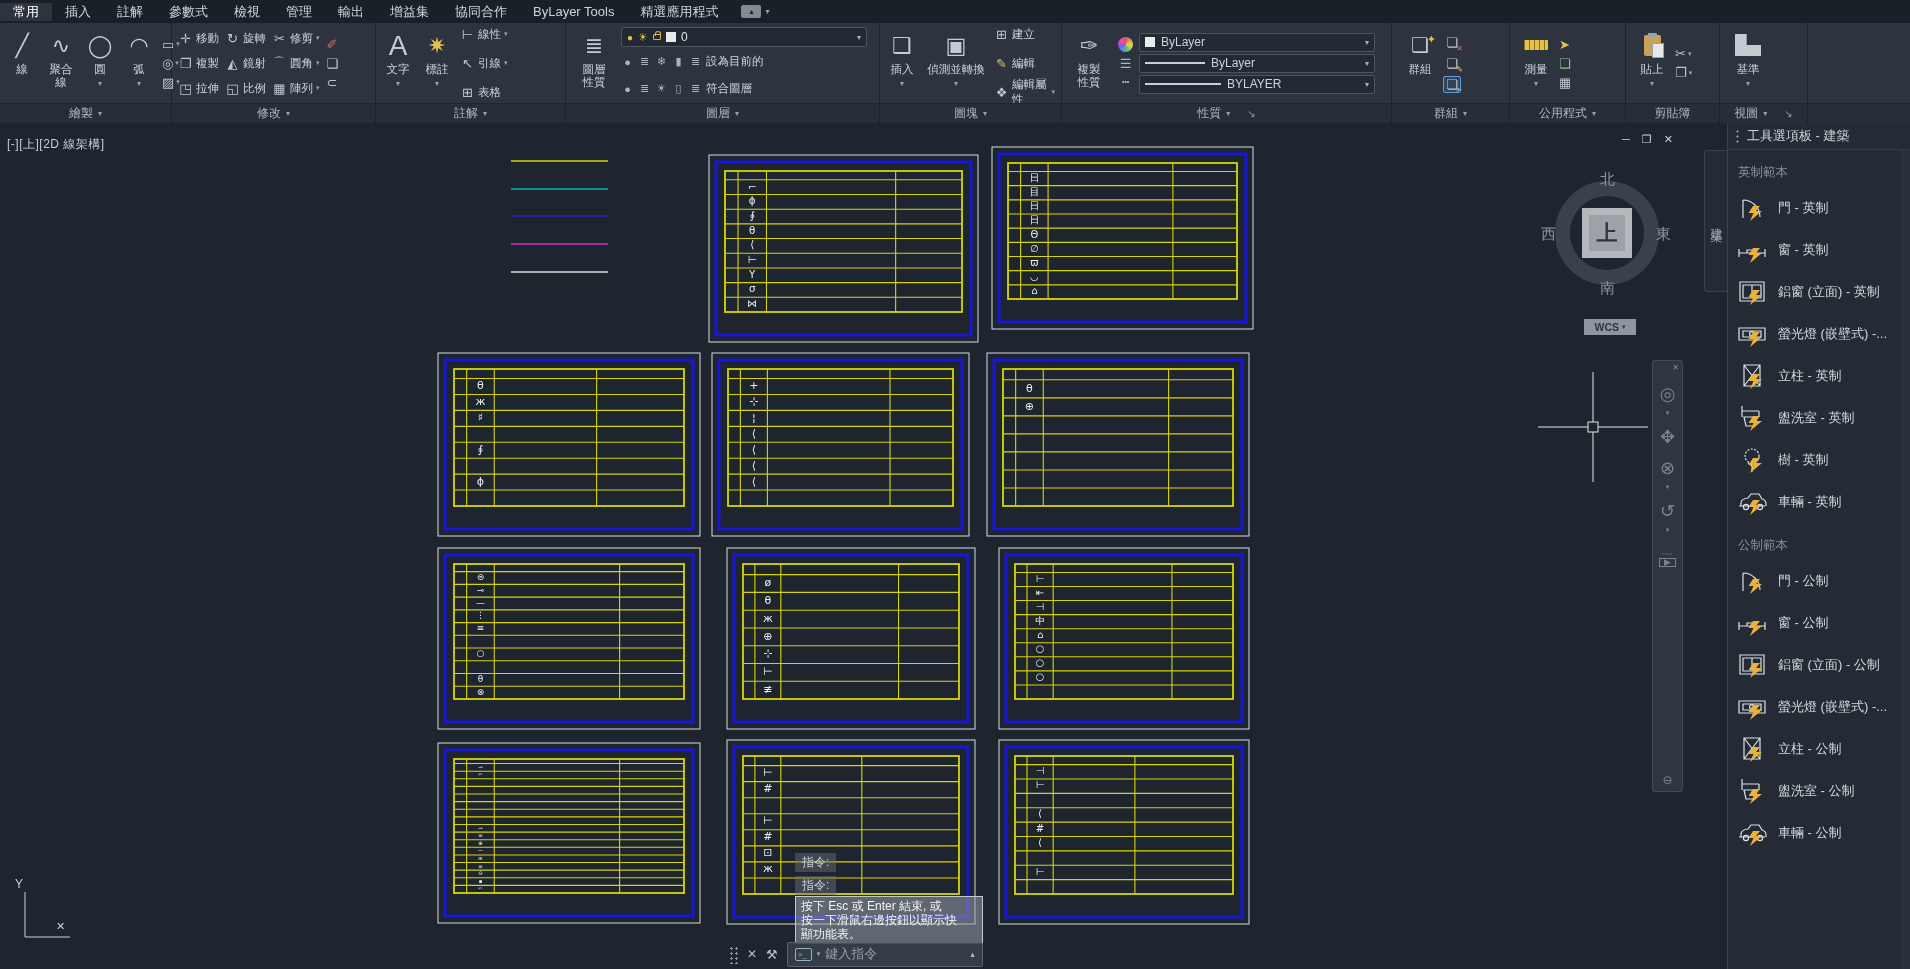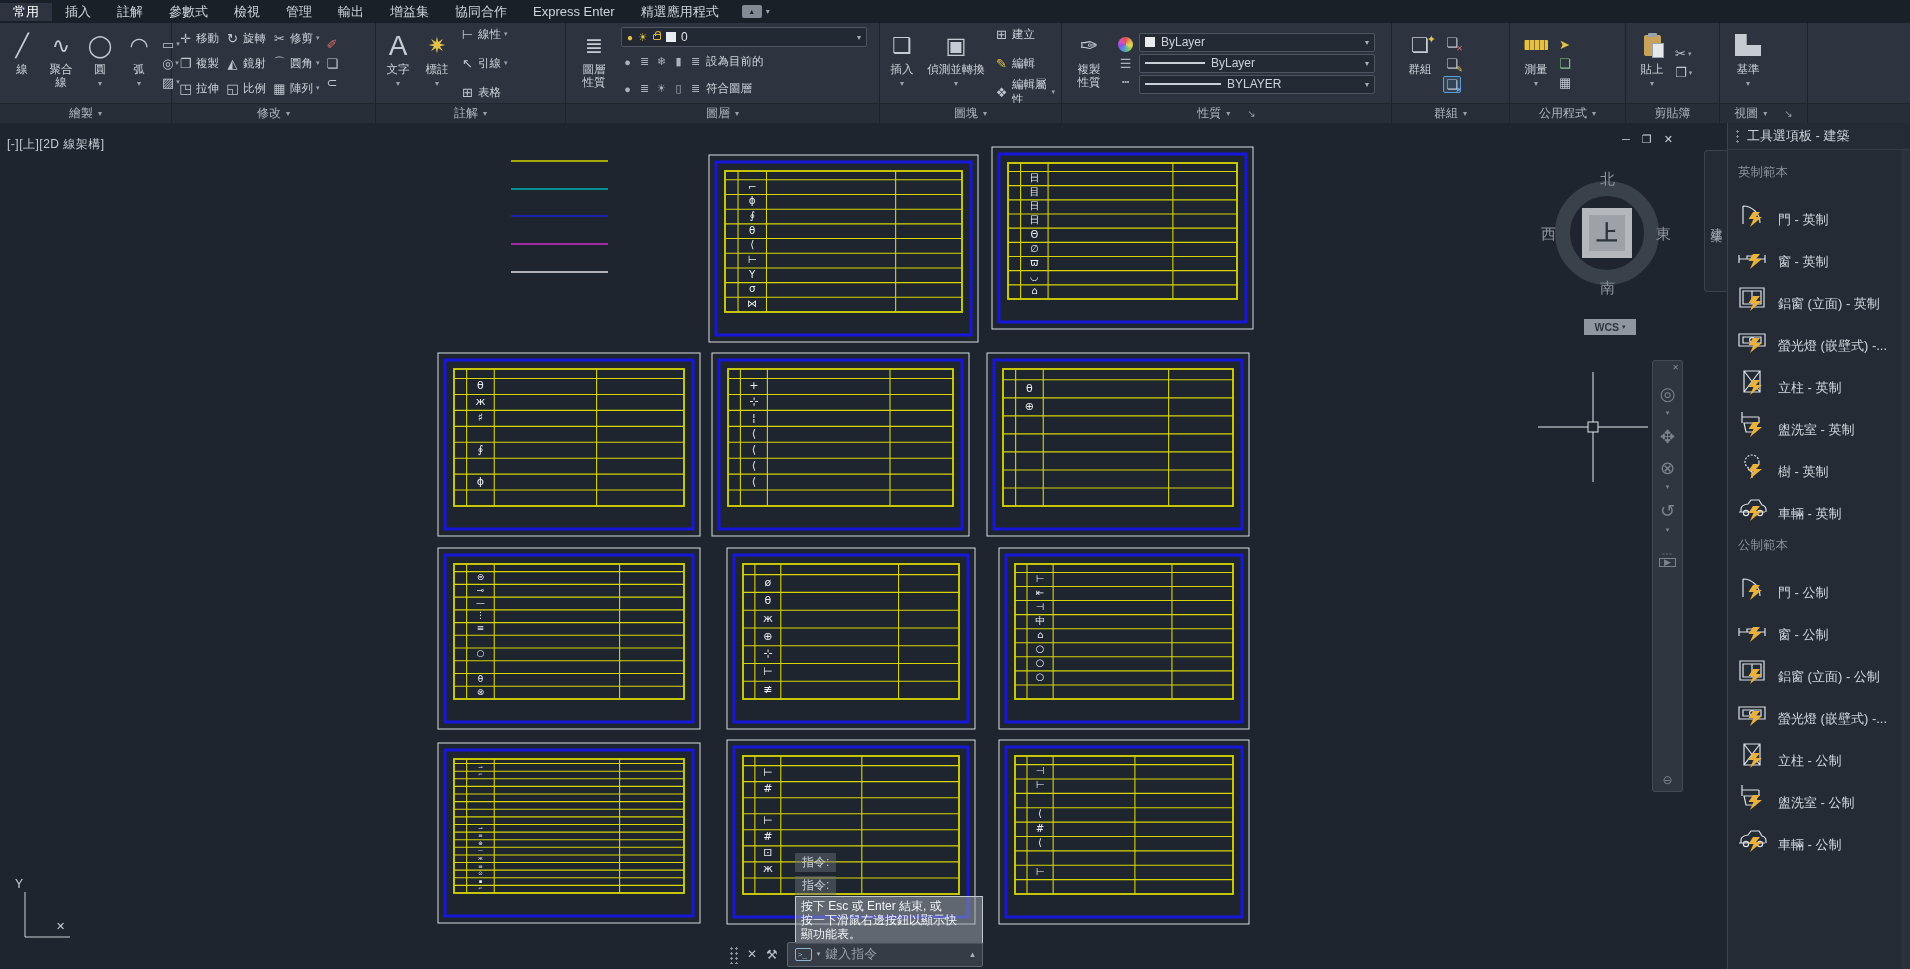--- a/index.html
+++ b/index.html
@@ -90,42 +90,42 @@
   .termico{width:17px;height:13px;border:1px solid #8fb4cc;border-radius:2px;color:#8fb4cc;font-size:8px;display:flex;align-items:center;justify-content:flex-start;padding-left:2px}
   #cmd-box .cv{font-size:7px;color:#9fb0c0}
   #cmd-input{color:#959ea8;font-size:13px;flex:1}
   #cmd-box .up{font-size:9px;color:#aab3bc}
   
   #palette{position:absolute;left:1727px;top:123px;width:183px;bottom:0;background:#242b34;border-left:1px solid #3a424d}
   #pal-title{height:27px;display:flex;align-items:center;gap:7px;padding:0 7px;color:#ccd3da;font-size:13px;border-bottom:1px solid #343c47}
   .vgrip{width:5px;height:15px;background-image:radial-gradient(circle,#7d858f 1.1px,transparent 1.2px);background-size:5px 5px}
   #pal-scroll{position:absolute;right:0;top:27px;width:9px;bottom:0;background:#2a313b}
   .pal-section{padding:14px 10px 6px;color:#8a929d;font-size:12.5px}
-  .pal-item{height:42px;display:flex;align-items:flex-end;gap:9px;padding:0 7px;color:#d2d8de;font-size:13px}
+  .pal-item{height:42px;display:flex;align-items:center;gap:9px;padding:0 7px;color:#d2d8de;font-size:13px}
   .pal-icon{width:34px;height:30px;position:relative;flex:none}
   .pal-icon svg{position:absolute;inset:0}
   #pal-tab{position:absolute;left:1704px;top:150px;width:23px;height:142px;border:1px solid #3a424d;border-right:none;border-radius:4px 0 0 4px;background:#242b34;color:#99a1ab;font-size:12px;display:flex;align-items:center;justify-content:center;writing-mode:vertical-rl;letter-spacing:3px}
 </style>
 </head>
 <body>
 
 <div id="app">
 
   <div id="menubar">
     <div id="menu-tabs">
         <div class="mtab active">常用</div>
         <div class="mtab">插入</div>
         <div class="mtab">註解</div>
         <div class="mtab">參數式</div>
         <div class="mtab">檢視</div>
         <div class="mtab">管理</div>
         <div class="mtab">輸出</div>
         <div class="mtab">增益集</div>
         <div class="mtab">協同合作</div>
-        <div class="mtab">Express Enter</div>
+        <div class="mtab">ByLayer Tools</div>
         <div class="mtab">精選應用程式</div>
       </div>
     <div class="mcollapse">
       <span class="box">▲</span>
       <span class="cv">▾</span>
     </div>
   </div>
 
   <div id="ribbon">
 

